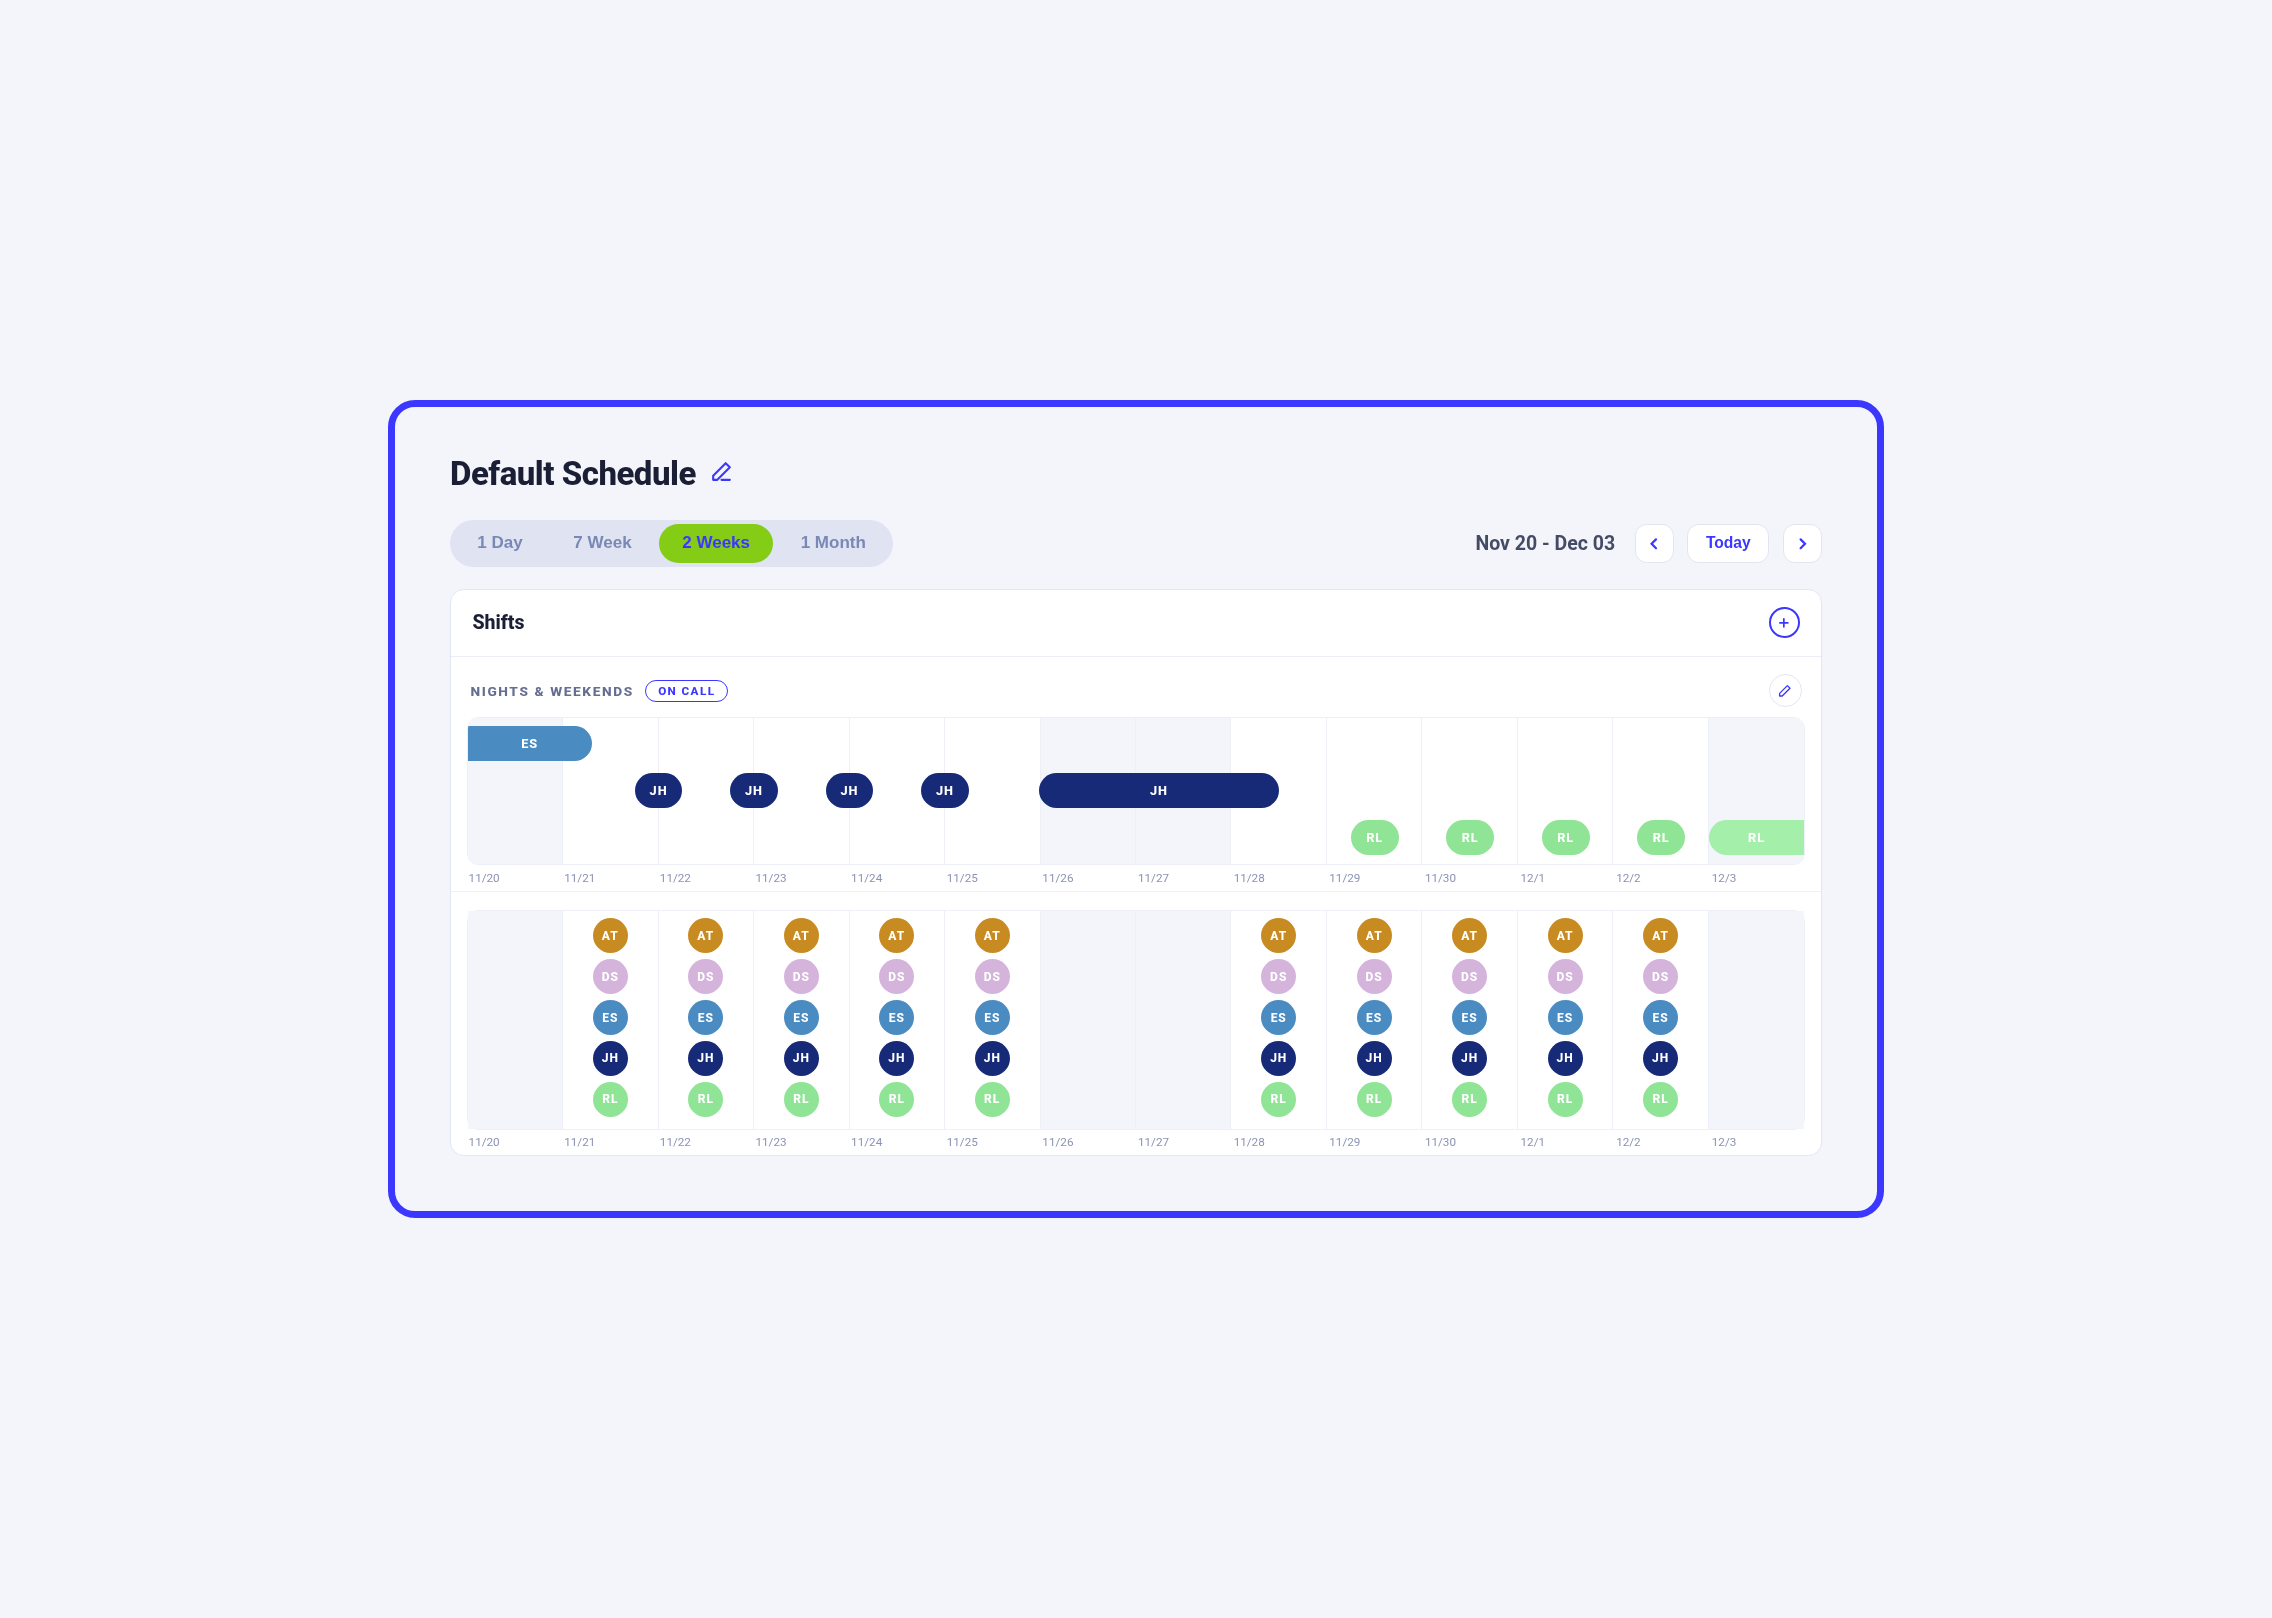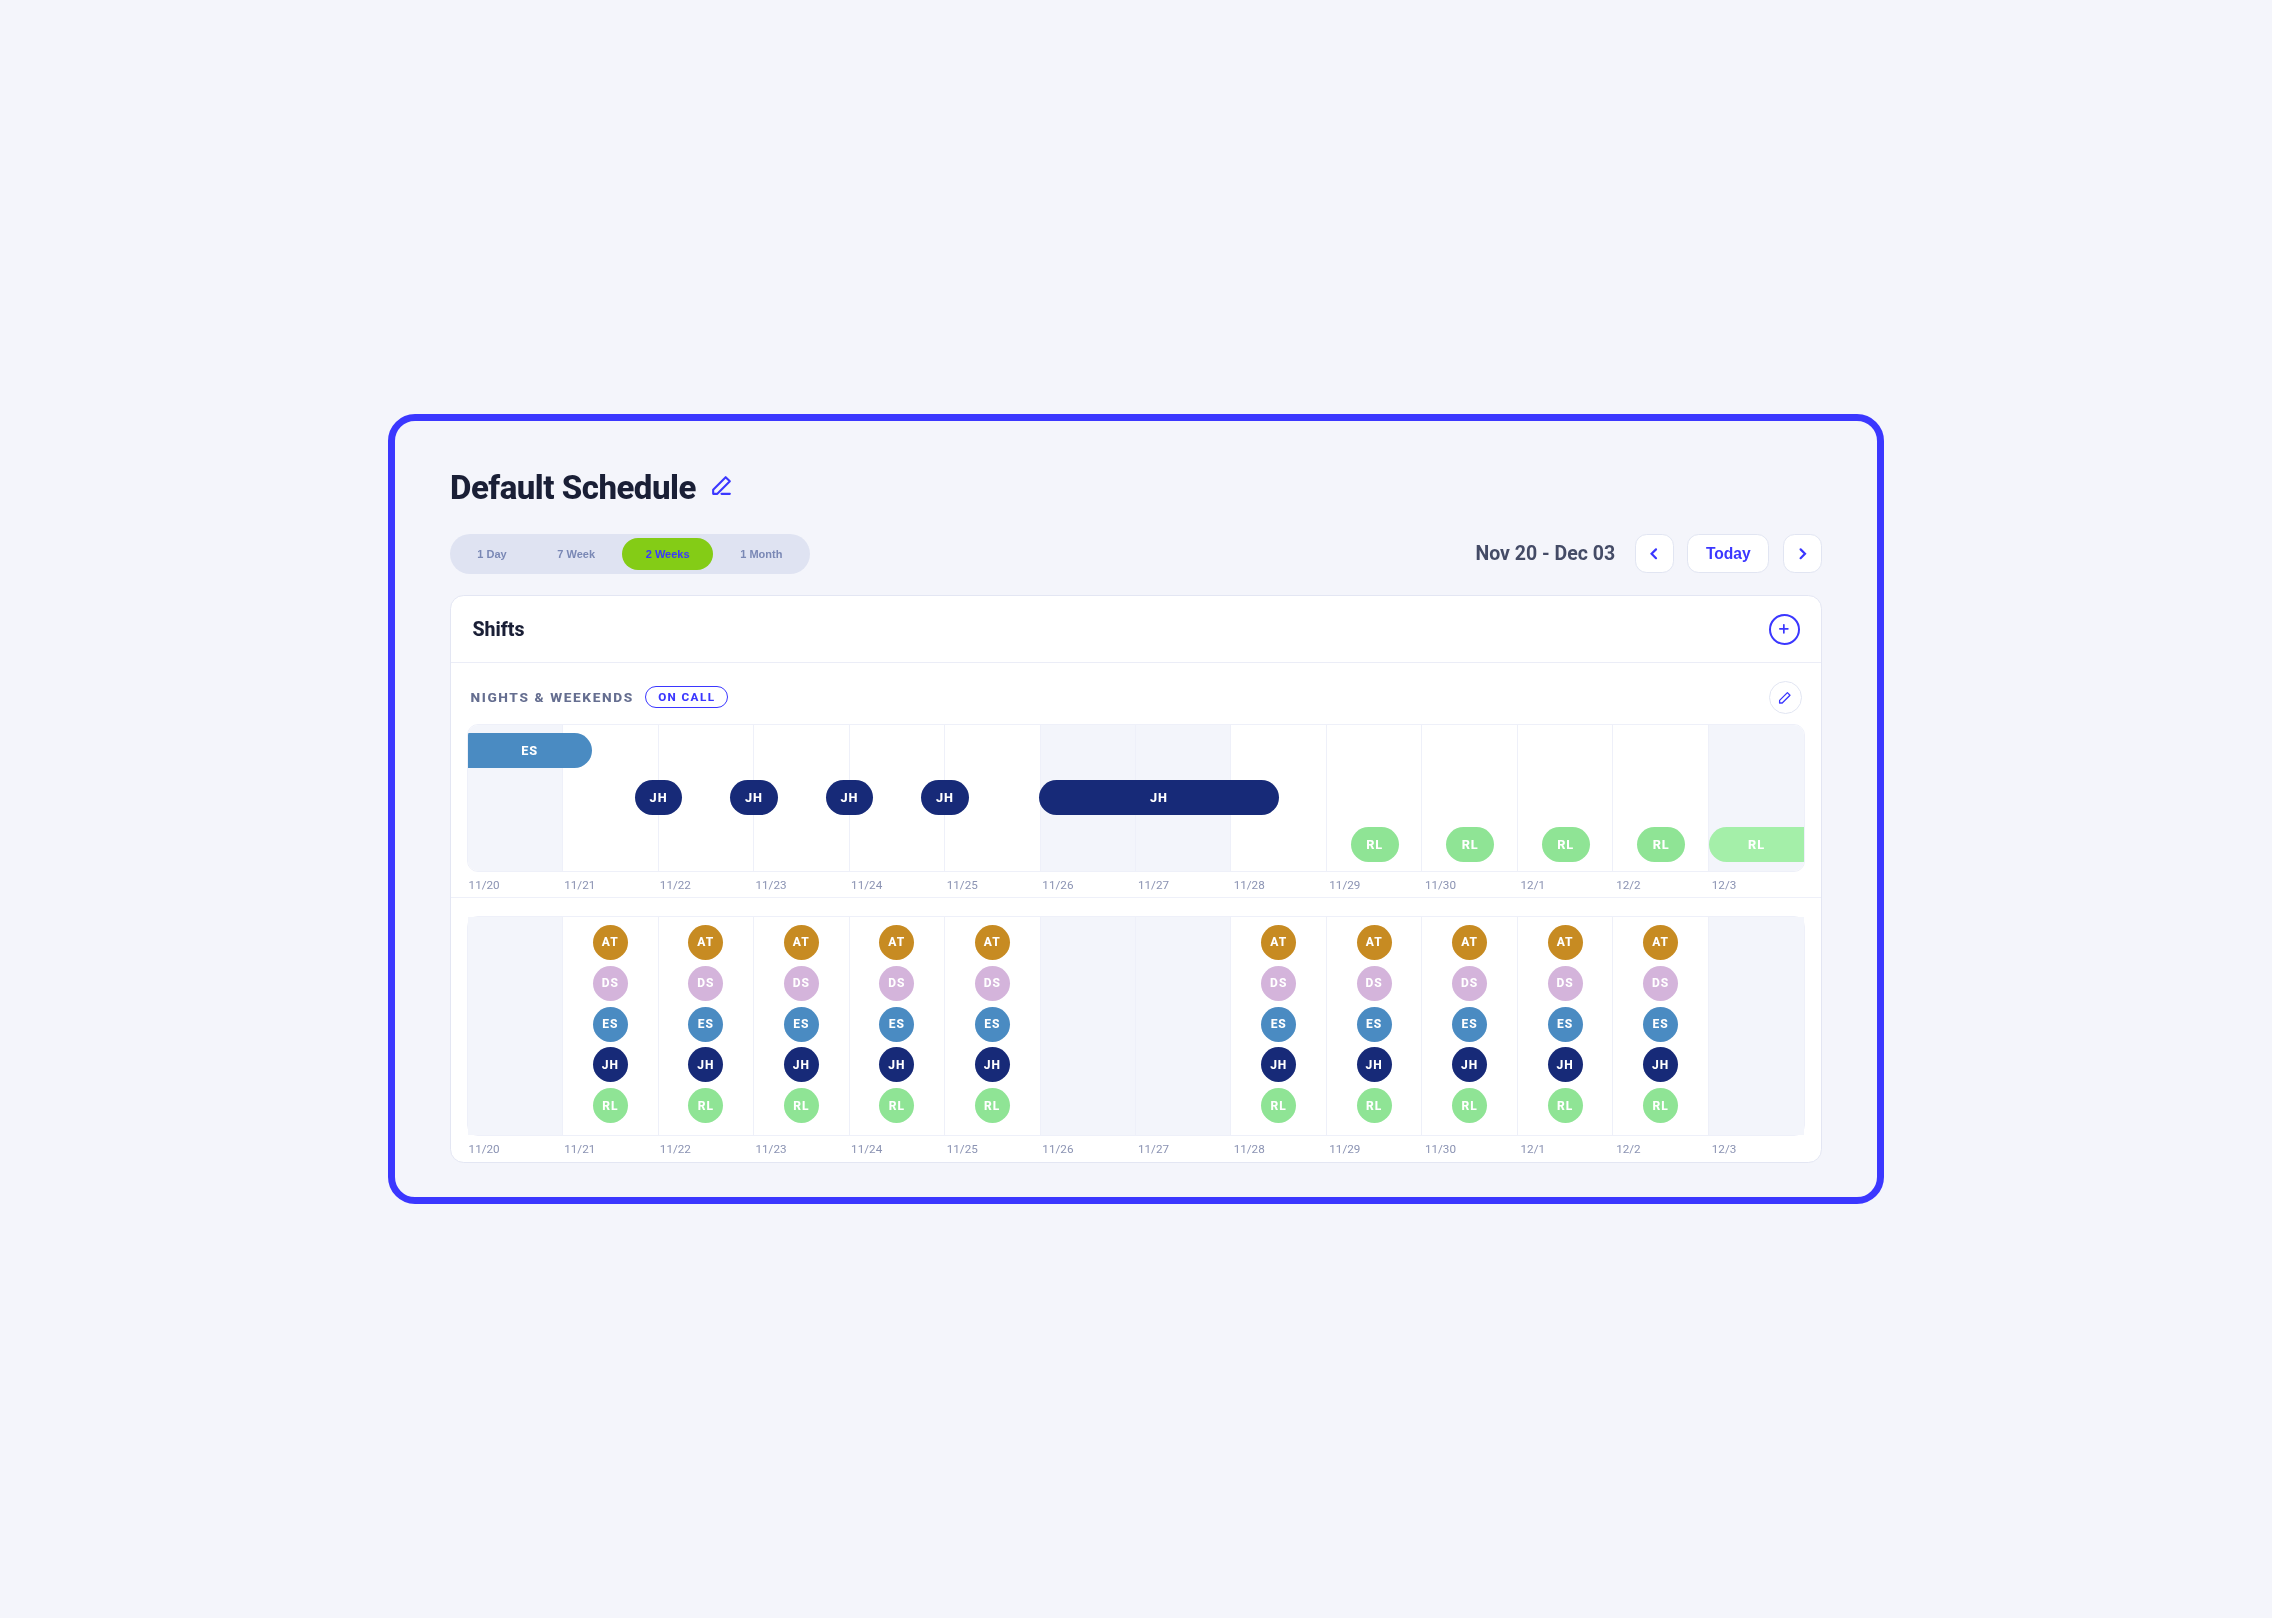--- a/index.html
+++ b/index.html
@@ -10,42 +10,42 @@
   display: flex;
   align-items: center;
   justify-content: center;
   padding: 39px;
 }
 .frame {
   width: 1496px;
   background: #F4F5FB;
   border: 7.8px solid #3B37FF;
   border-radius: 27px;
-  padding: 47px 55px 34px;
+  padding: 47px 55px 55px;
   position: relative;
 }
 
 .title-row { display: flex; align-items: center; gap: 13.7px; margin-bottom: 27px; }
 .title { font-size: 33px; font-weight: 800; color: #1A1F36; letter-spacing: -0.5px; }
 .title-edit svg { width: 25px; height: 25px; stroke: #3B37FF; }
 
 .controls-row { display: flex; align-items: center; justify-content: space-between; margin-bottom: 21.5px; }
 .seg {
   background: #DFE3F2;
   border-radius: 974px;
   display: flex;
   padding: 3.9px;
   gap: 3.9px;
 }
 .seg-item {
   border: none;
   background: transparent;
   color: #7A88B5;
   font-weight: 700;
-  font-size: 11px;
+  font-size: 17px;
   padding: 9.8px 23.4px;
   border-radius: 974px;
   cursor: pointer;
   text-align: center;
 }
 .seg-item.active { background: #84cc16; color: #3B37FF; }
 
 .range-controls { display: flex; align-items: center; gap: 13.7px; }
 .range-text { font-size: 19.5px; font-weight: 700; color: #444B66; margin-right: 5.9px; }
 .icon-btn, .today-btn {

